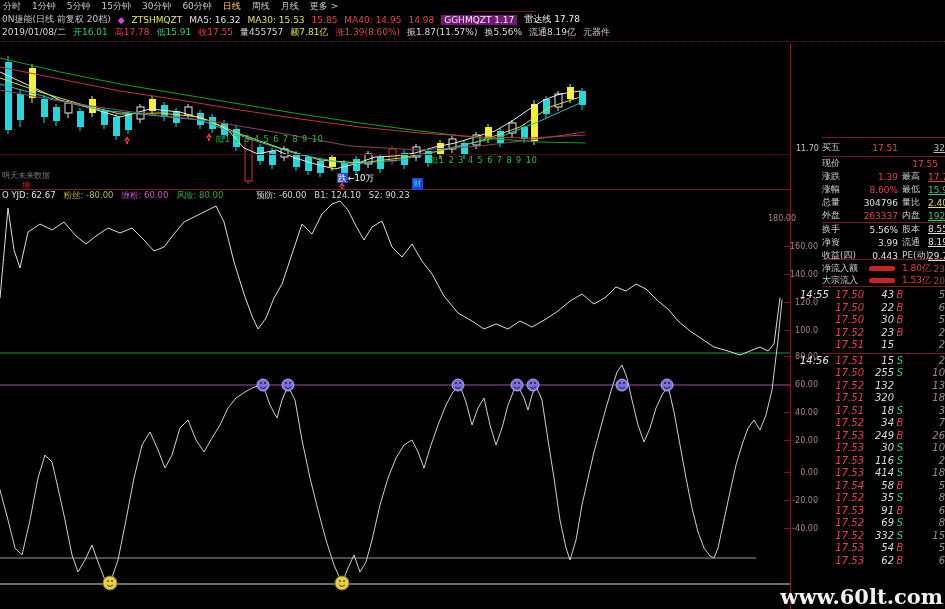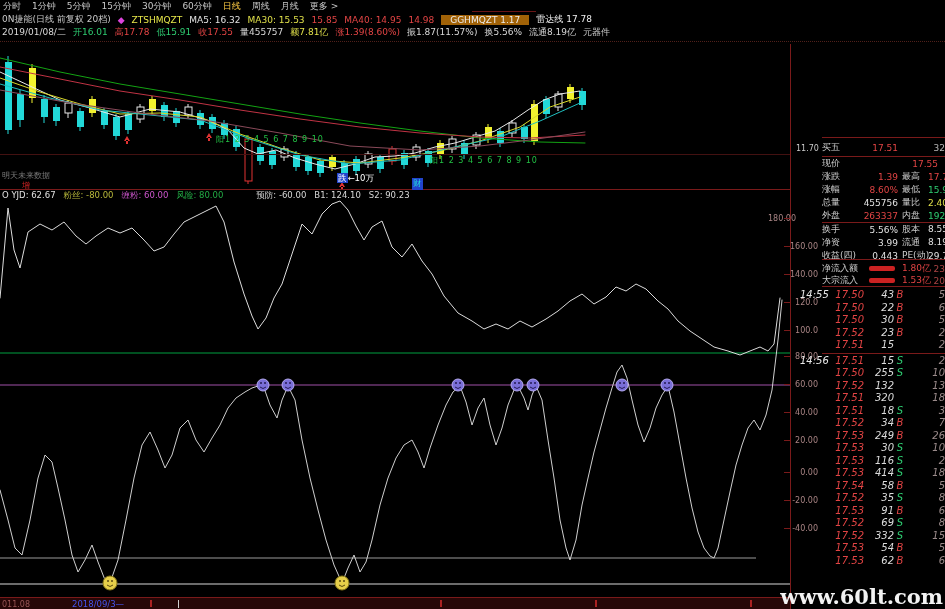--- a/index.html
+++ b/index.html
@@ -15,21 +15,21 @@
   .dotline{left:0;top:41px;width:945px;height:0;border-top:1px dotted #50201a;}
   .redline-h{background:#7a1a1a;height:1px;}
   .redline-faint{background:#431111;height:1px;}
   .vline{background:#7a1a1a;width:1px;}
   .axis-label{position:absolute;width:28px;text-align:right;font-size:8px;color:#aa8585;}
   .sidebar-sep{position:absolute;left:822px;width:123px;height:1px;background:#7a1a1a;}
   .qrow{position:absolute;left:822px;width:123px;height:13px;display:flex;align-items:center;font-size:9px;white-space:nowrap;overflow:hidden;}
   .qrow .lab{width:34px;color:#cfcfcf;flex:none;}
   .qrow .val{width:42px;text-align:right;flex:none;}
   .qrow .lab2{width:26px;margin-left:4px;color:#cfcfcf;flex:none;}
-  .qrow .val2{flex:1;text-align:right;}
+  .qrow .val2{flex:1;text-align:right;text-decoration:underline;}
   .trow{position:absolute;left:800px;width:145px;height:12px;display:flex;align-items:flex-start;font-size:10px;white-space:nowrap;overflow:hidden;font-style:italic;}
   .trow .tm{width:30px;color:#e8e8e8;flex:none;}
   .trow .pr{width:34px;text-align:right;flex:none;color:#e24444;}
   .trow .vol{width:30px;text-align:right;flex:none;color:#dcdcdc;}
   .trow .bs{width:12px;text-align:center;flex:none;}
   .trow .ext{flex:1;text-align:right;color:#9a8a8a;}
   .flowbar{display:inline-block;width:26px;height:5px;background:#cc2222;border-radius:2px;margin:0 3px;}
   .bottombar{left:0;top:597px;width:790px;height:12px;background:#270707;border-top:1px solid #7a1a1a;}
   .watermark{right:2px;bottom:2px;text-align:left;color:#f2f2f2;line-height:1.0;}
   .watermark .w1{font-size:31px;font-weight:bold;letter-spacing:1px;}
@@ -58,21 +58,21 @@
 
   <div class="abs tokenrow titlebar" id="titlebar">
       <span style="color: rgb(200, 200, 200);">0N捷能(日线 前复权 20档)</span>
       <span style="color: rgb(221, 68, 221);">◆</span>
       <span style="color: rgb(232, 232, 74);">ZTSHMQZT</span>
       <span style="color: rgb(224, 224, 224);">MA5: 16.32</span>
       <span style="color: rgb(224, 224, 74);">MA30: 15.53</span>
       <span style="color: rgb(226, 68, 68);">15.85</span>
       <span style="color: rgb(226, 68, 68);">MA40: 14.95</span>
       <span style="color: rgb(226, 68, 68);">14.98</span>
-      <span style="color: rgb(238, 238, 238); background: #a16207; padding: 0px 9px;">GGHMQZT 1.17</span>
+      <span style="color: rgb(238, 238, 238); background: #701a75; padding: 0px 3px;">GGHMQZT 1.17</span>
       <span style="color: rgb(240, 240, 240);">雷达线 17.78</span>
     </div>
 
   <div class="abs tokenrow infobar" id="infobar">
       <span style="color: rgb(216, 216, 216);">2019/01/08/二</span>
       <span style="color: rgb(46, 204, 113);">开16.01</span>
       <span style="color: rgb(226, 68, 68);">高17.78</span>
       <span style="color: rgb(46, 204, 113);">低15.91</span>
       <span style="color: rgb(226, 68, 68);">收17.55</span>
       <span style="color: rgb(216, 216, 216);">量455757</span>
@@ -285,29 +285,20 @@
       <div class="axis-label" style="left: 790px; top: 468px;">0.00</div>
       <div class="abs" style="left: 784px; top: 472px; width: 6px; height: 1px; background: rgb(122, 26, 26);"></div>
       <div class="axis-label" style="left: 790px; top: 496px;">-20.00</div>
       <div class="abs" style="left: 784px; top: 500px; width: 6px; height: 1px; background: rgb(122, 26, 26);"></div>
       <div class="axis-label" style="left: 790px; top: 524px;">-40.00</div>
       <div class="abs" style="left: 784px; top: 528px; width: 6px; height: 1px; background: rgb(122, 26, 26);"></div>
     </div>
 
   <div class="abs" id="sidebar" style="left:790px;top:130px;width:155px;height:479px"></div>
 
-  <div class="abs bottombar" id="bottombar">
-    <span class="abs" style="left:2px;top:2px;font-size:8px;color:#995555">011.08</span>
-    <span class="abs" style="left:72px;top:1px;font-size:8.5px;color:#4455ee">2018/09/3—</span>
-    <span class="abs" style="left:178px;top:2px;width:1px;height:8px;background:#cfcfcf"></span>
-  <span class="abs" style="left: 150px; top: 2px; width: 2px; height: 7px; background: rgb(170, 34, 34);"></span>
-      <span class="abs" style="left: 440px; top: 2px; width: 2px; height: 7px; background: rgb(170, 34, 34);"></span>
-      <span class="abs" style="left: 595px; top: 2px; width: 2px; height: 7px; background: rgb(170, 34, 34);"></span>
-      <span class="abs" style="left: 750px; top: 2px; width: 2px; height: 7px; background: rgb(170, 34, 34);"></span>
-    </div>
 
   <div class="abs watermark">
     <div class="w2">www.60lt.com</div>
   </div>
 
 <div class="sidebar-sep" style="top: 137px;"></div>
     <div class="sidebar-sep" style="top: 156px;"></div>
     <div class="sidebar-sep" style="top: 222px;"></div>
     <div class="sidebar-sep" style="top: 259px;"></div>
     <div class="sidebar-sep" style="top: 286px;"></div>
@@ -330,21 +321,21 @@
       <span class="val2" style="color: rgb(226, 68, 68);">17.78</span>
     </div>
     <div class="qrow" style="top: 183px;">
       <span class="lab">涨幅</span>
       <span class="val" style="color: rgb(226, 68, 68);">8.60%</span>
       <span class="lab2">最低</span>
       <span class="val2" style="color: rgb(46, 204, 113);">15.91</span>
     </div>
     <div class="qrow" style="top: 196px;">
       <span class="lab">总量</span>
-      <span class="val" style="color: rgb(224, 224, 224);">455756</span>
+      <span class="val" style="color: rgb(224, 224, 224);">304796</span>
       <span class="lab2">量比</span>
       <span class="val2" style="color: rgb(224, 224, 74);">2.40</span>
     </div>
     <div class="qrow" style="top: 209px;">
       <span class="lab">外盘</span>
       <span class="val" style="color: rgb(226, 68, 68);">263337</span>
       <span class="lab2">内盘</span>
       <span class="val2" style="color: rgb(46, 204, 113);">192419</span>
     </div>
     <div class="qrow" style="top: 223px;">

